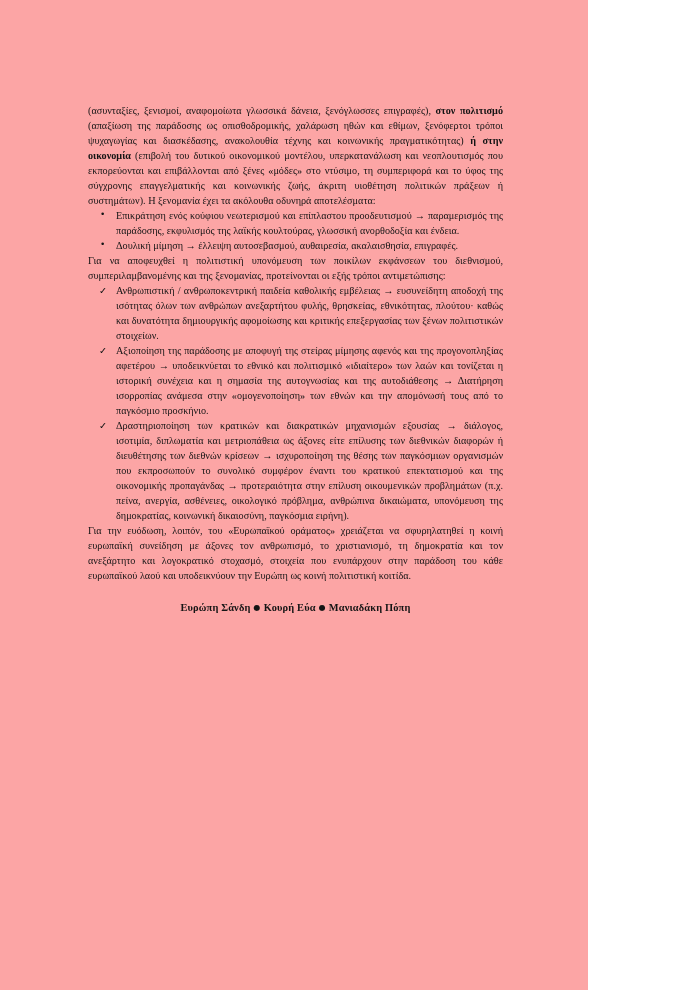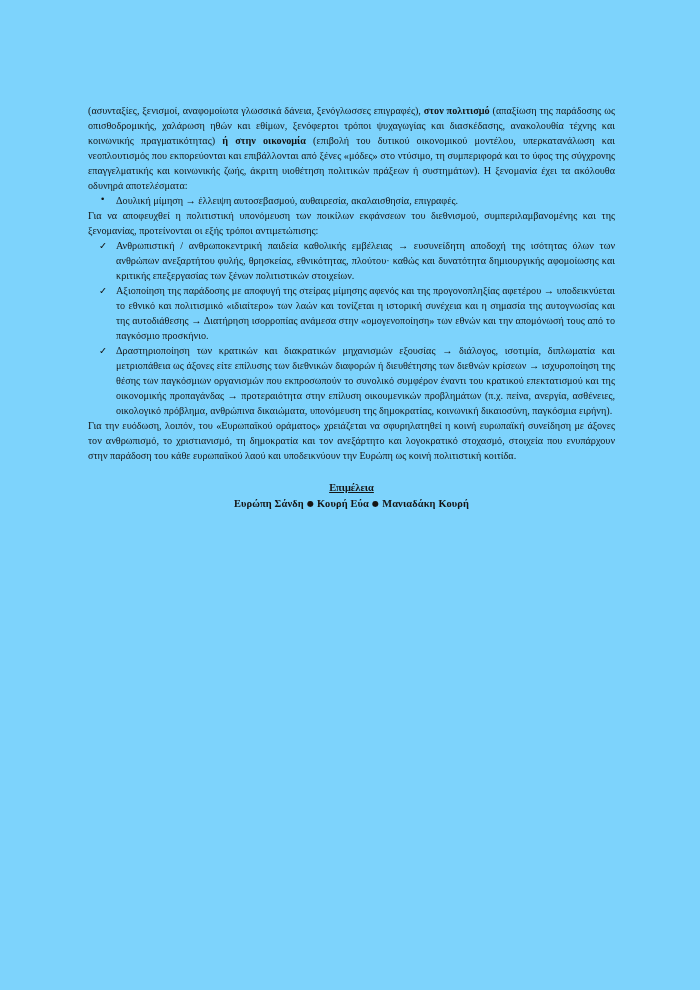--- a/index.html
+++ b/index.html
@@ -9,23 +9,23 @@
   }
   body {
     width: 700px;
     height: 990px;
     font-family: "Liberation Serif", "DejaVu Serif", serif;
     color: #1a1a1a;
     -webkit-font-smoothing: antialiased;
   }
   .page {
     position: relative;
-    width: 700px;
+    width: 588px;
     height: 990px;
-    background: #7dd3fc;
+    background: #fca5a5;
     box-sizing: border-box;
     padding: 104px 85px 0 88px;
   }
   .doc-body {
     font-size: 10.2px;
     line-height: 1.47;
     text-align: justify;
     text-justify: inter-word;
     color: #141414;
   }
@@ -96,34 +96,34 @@
 </style>
 </head>
 <body>
 
 <div class="page">
   <div class="doc-body">
 
     <p class="para"><span>(ασυνταξίες, ξενισμοί, αναφομοίωτα γλωσσικά δάνεια, ξενόγλωσσες επιγραφές), </span><span class="b">στον πολιτισμό</span><span> (απαξίωση της παράδοσης ως οπισθοδρομικής, χαλάρωση ηθών και εθίμων, ξενόφερτοι τρόποι ψυχαγωγίας και διασκέδασης, ανακολουθία τέχνης και κοινωνικής πραγματικότητας) </span><span class="b">ή στην οικονομία</span><span> (επιβολή του δυτικού οικονομικού μοντέλου, υπερκατανάλωση και νεοπλουτισμός που εκπορεύονται και επιβάλλονται από ξένες «μόδες» στο ντύσιμο, τη συμπεριφορά και το ύφος της σύγχρονης επαγγελματικής και κοινωνικής ζωής, άκριτη υιοθέτηση πολιτικών πράξεων ή συστημάτων). Η ξενομανία έχει τα ακόλουθα οδυνηρά αποτελέσματα:</span></p>
 
     <ul class="bullets">
+      <li>Επικράτηση ενός κούφιου νεωτερισμού και επίπλαστου προοδευτισμού → παραμερισμός της παράδοσης, εκφυλισμός της λαϊκής κουλτούρας, γλωσσική ανορθοδοξία και ένδεια.</li>
       <li>Δουλική μίμηση → έλλειψη αυτοσεβασμού, αυθαιρεσία, ακαλαισθησία, επιγραφές.</li>
     </ul>
 
     <p class="para">Για να αποφευχθεί η πολιτιστική υπονόμευση των ποικίλων εκφάνσεων του διεθνισμού, συμπεριλαμβανομένης και της ξενομανίας, προτείνονται οι εξής τρόποι αντιμετώπισης:</p>
 
     <ul class="checks">
       <li>Ανθρωπιστική / ανθρωποκεντρική παιδεία καθολικής εμβέλειας → ευσυνείδητη αποδοχή της ισότητας όλων των ανθρώπων ανεξαρτήτου φυλής, θρησκείας, εθνικότητας, πλούτου· καθώς και δυνατότητα δημιουργικής αφομοίωσης και κριτικής επεξεργασίας των ξένων πολιτιστικών στοιχείων.</li>
       <li>Αξιοποίηση της παράδοσης με αποφυγή της στείρας μίμησης αφενός και της προγονοπληξίας αφετέρου → υποδεικνύεται το εθνικό και πολιτισμικό «ιδιαίτερο» των λαών και τονίζεται η ιστορική συνέχεια και η σημασία της αυτογνωσίας και της αυτοδιάθεσης → Διατήρηση ισορροπίας ανάμεσα στην «ομογενοποίηση» των εθνών και την απομόνωσή τους από το παγκόσμιο προσκήνιο.</li>
       <li>Δραστηριοποίηση των κρατικών και διακρατικών μηχανισμών εξουσίας → διάλογος, ισοτιμία, διπλωματία και μετριοπάθεια ως άξονες είτε επίλυσης των διεθνικών διαφορών ή διευθέτησης των διεθνών κρίσεων → ισχυροποίηση της θέσης των παγκόσμιων οργανισμών που εκπροσωπούν το συνολικό συμφέρον έναντι του κρατικού επεκτατισμού και της οικονομικής προπαγάνδας → προτεραιότητα στην επίλυση οικουμενικών προβλημάτων (π.χ. πείνα, ανεργία, ασθένειες, οικολογικό πρόβλημα, ανθρώπινα δικαιώματα, υπονόμευση της δημοκρατίας, κοινωνική δικαιοσύνη, παγκόσμια ειρήνη).</li>
     </ul>
 
     <p class="para">Για την ευόδωση, λοιπόν, του «Ευρωπαϊκού οράματος» χρειάζεται να σφυρηλατηθεί η κοινή ευρωπαϊκή συνείδηση με άξονες τον ανθρωπισμό, το χριστιανισμό, τη δημοκρατία και τον ανεξάρτητο και λογοκρατικό στοχασμό, στοιχεία που ενυπάρχουν στην παράδοση του κάθε ευρωπαϊκού λαού και υποδεικνύουν την Ευρώπη ως κοινή πολιτιστική κοιτίδα.</p>
 
     <div class="signature-block">
-      <span class="sig-title">Επιμέλεια</span>
       <span class="sig-line">
-        <span>Ευρώπη Σάνδη</span><span class="sig-sep">●</span><span>Κουρή Εύα</span><span class="sig-sep">●</span><span>Μανιαδάκη Κουρή</span>
+        <span>Ευρώπη Σάνδη</span><span class="sig-sep">●</span><span>Κουρή Εύα</span><span class="sig-sep">●</span><span>Μανιαδάκη Πόπη</span>
       </span>
     </div>
 
   </div>
 </div>
 
 </body></html>

